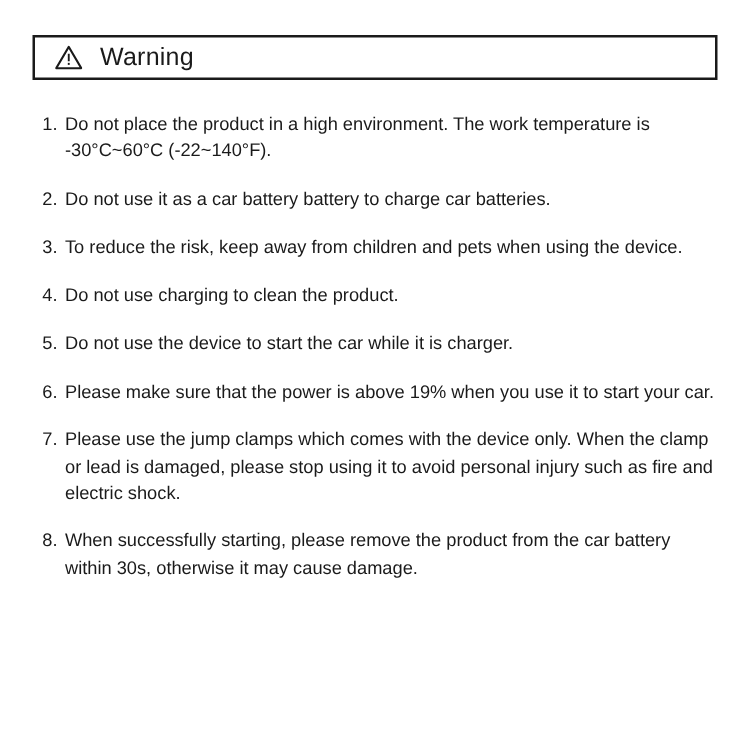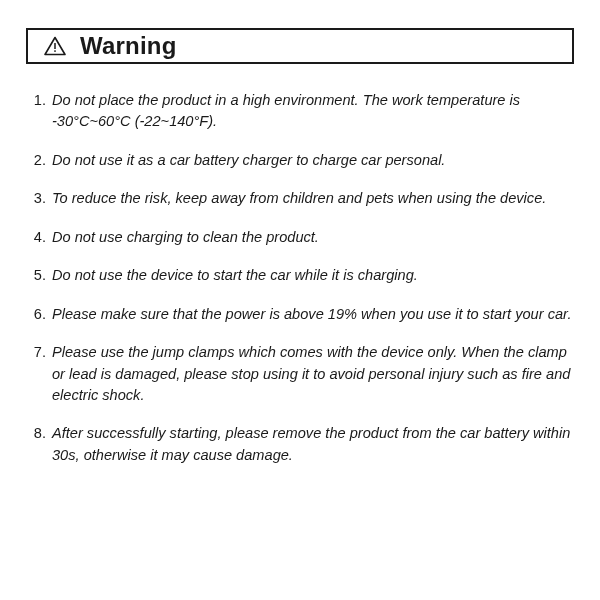--- a/index.html
+++ b/index.html
@@ -32,22 +32,22 @@
     margin-bottom: 26px;
   }
   .warning-icon {
     width: 22px;
     height: 20px;
     flex: 0 0 auto;
     margin-right: 14px;
     display: block;
   }
   .warning-title {
-    font-size: 24px;
-    font-weight: bold;
+    font-size: 20px;
+    font-weight: normal;
     letter-spacing: 0.2px;
     line-height: 1;
   }
   
   ol.items {
     list-style: none;
     margin: 0;
     padding: 0;
   }
   ol.items li {
@@ -59,21 +59,20 @@
   }
   ol.items li .num {
     flex: 0 0 auto;
     width: 26px;
     text-align: right;
     padding-right: 6px;
     box-sizing: border-box;
   }
   ol.items li .txt {
     flex: 1 1 auto;
-    font-style: italic;
   }
 </style>
 </head>
 <body>
 
 <div class="page">
 
   <div class="warning-box">
     <svg class="warning-icon" viewBox="0 0 22 20">
       <polygon points="11,1.5 21,18.5 1,18.5" fill="none" stroke="#1a1a1a" stroke-width="1.6" stroke-linejoin="round"></polygon>
@@ -83,41 +82,41 @@
     <span class="warning-title">Warning</span>
   </div>
 
   <ol class="items">
     <li>
       <span class="num">1.</span>
       <span class="txt">Do not place the product in a high environment. The work temperature is -30°C~60°C (-22~140°F).</span>
     </li>
     <li>
       <span class="num">2.</span>
-      <span class="txt">Do not use it as a car battery charger to charge car personal.</span>
+      <span class="txt">Do not use it as a car battery battery to charge car batteries.</span>
     </li>
     <li>
       <span class="num">3.</span>
       <span class="txt">To reduce the risk, keep away from children and pets when using the device.</span>
     </li>
     <li>
       <span class="num">4.</span>
       <span class="txt">Do not use charging to clean the product.</span>
     </li>
     <li>
       <span class="num">5.</span>
-      <span class="txt">Do not use the device to start the car while it is charging.</span>
+      <span class="txt">Do not use the device to start the car while it is charger.</span>
     </li>
     <li>
       <span class="num">6.</span>
       <span class="txt">Please make sure that the power is above 19% when you use it to start your car.</span>
     </li>
     <li>
       <span class="num">7.</span>
       <span class="txt">Please use the jump clamps which comes with the device only. When the clamp or lead is damaged, please stop using it to avoid personal injury such as fire and electric shock.</span>
     </li>
     <li>
       <span class="num">8.</span>
-      <span class="txt">After successfully starting, please remove the product from the car battery within 30s, otherwise it may cause damage.</span>
+      <span class="txt">When successfully starting, please remove the product from the car battery within 30s, otherwise it may cause damage.</span>
     </li>
   </ol>
 
 </div>
 
 </body></html>

